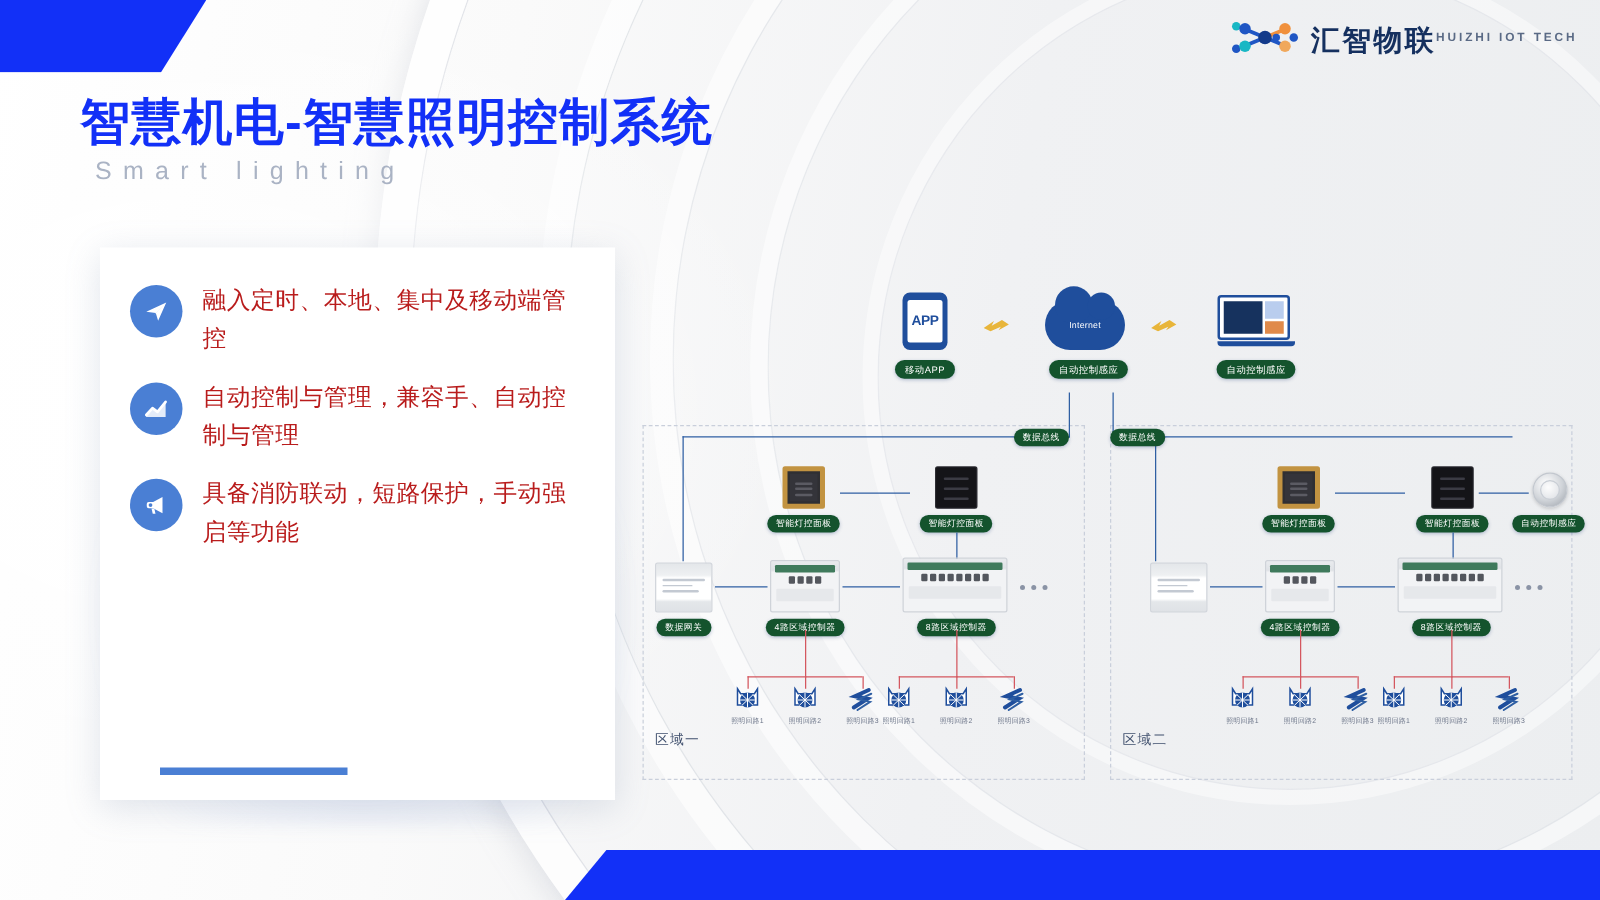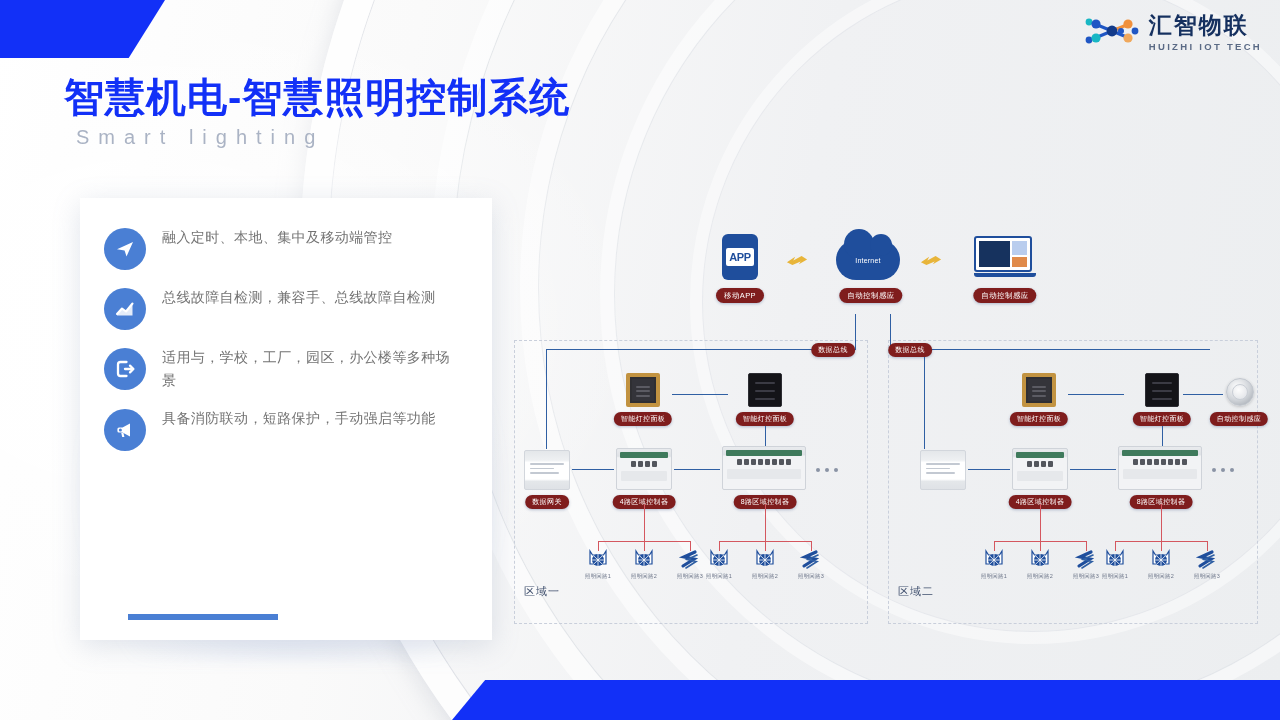--- a/index.html
+++ b/index.html
@@ -33,57 +33,57 @@
   .banner-bottom{position:absolute;left:452px;top:680px;width:828px;height:40px;background:#1230f7;
      clip-path:polygon(4% 0,100% 0,100% 100%,0 100%);}
 
   
   .title{position:absolute;left:64px;top:70px;font-size:40px;font-weight:bold;color:#1230f7;
      letter-spacing:1px;white-space:nowrap;}
   .subtitle{position:absolute;left:76px;top:126px;font-size:20px;color:#aab3c4;letter-spacing:9px;}
 
   
   .logo{position:absolute;right:18px;top:14px;display:flex;align-items:center;gap:8px;}
-  .logo-text{display:flex;flex-direction:column;align-items:flex-start;line-height:1;}
+  .logo-text{display:flex;flex-direction:row;align-items:flex-start;line-height:1;}
   .logo-cn{font-size:23px;font-weight:bold;color:#15305f;letter-spacing:2px;}
   .logo-en{font-size:9.5px;font-weight:bold;color:#5a6a85;letter-spacing:2.3px;margin-top:5px;}
 
   
   .card{position:absolute;left:80px;top:198px;width:412px;height:442px;background:#ffffff;
      box-shadow:0 6px 26px rgba(120,135,170,.22);}
   .card-glow{position:absolute;left:70px;top:230px;width:440px;height:430px;
      background:radial-gradient(ellipse at 50% 60%,rgba(150,175,235,.30),rgba(150,175,235,0) 70%);
      filter:blur(6px);}
   .bullets{position:absolute;left:104px;top:226px;width:388px;}
   .bullet{display:flex;align-items:flex-start;margin-bottom:16px;}
   .b-icon{width:42px;height:42px;border-radius:50%;background:#4a7fd4;flex:0 0 42px;
      display:flex;align-items:center;justify-content:center;margin-right:16px;margin-top:2px;}
   .b-icon svg{display:block;}
-  .b-text{font-size:14px;color:#737373;line-height:1.62;width:300px;letter-spacing:.4px;}
+  .b-text{font-size:19px;color:#b91c1c;line-height:1.62;width:300px;letter-spacing:.4px;}
   .card-underline{position:absolute;left:128px;top:614px;width:150px;height:6px;background:#4a7fd4;}
 
   
   .diagram{position:absolute;left:500px;top:218px;width:780px;height:400px;}
   .zone{position:absolute;top:122px;height:282px;border:1px dashed #c9cfdb;}
   .zone-a{left:14px;width:352px;}
   .zone-b{left:388px;width:368px;}
   .zone-label{position:absolute;font-size:11px;color:#40506e;letter-spacing:1px;margin-top:16px;}
 
-  .pill{position:absolute;background:#7f1d1d;color:#ffffff;border-radius:9px;
+  .pill{position:absolute;background:#14532d;color:#ffffff;border-radius:9px;
      font-size:7.5px;padding:2.5px 8px;white-space:nowrap;letter-spacing:.4px;
      transform:translateX(-50%);box-shadow:0 1px 3px rgba(30,60,120,.3);}
   .pill-sm{font-size:7px;padding:2px 7px;}
 
   .node-label{position:absolute;font-size:5.5px;color:#6b7488;transform:translateX(-50%);
      white-space:nowrap;letter-spacing:.2px;}
 
   
   .phone{position:absolute;width:36px;height:46px;border-radius:6px;background:#1f4e9c;
      display:flex;align-items:center;justify-content:center;}
-  .phone-screen{width:28px;height:18px;background:#fff;border-radius:2px;
+  .phone-screen{width:28px;height:34px;background:#fff;border-radius:2px;
      display:flex;align-items:center;justify-content:center;}
   .phone-app{font-size:11px;font-weight:bold;color:#1f4e9c;letter-spacing:-.3px;}
   .cloud{position:absolute;width:64px;height:40px;background:#1f4e9c;border-radius:20px;
      display:flex;align-items:center;justify-content:center;}
   .cloud:before{content:"";position:absolute;width:30px;height:30px;background:#1f4e9c;
      border-radius:50%;left:8px;top:-11px;}
   .cloud:after{content:"";position:absolute;width:22px;height:22px;background:#1f4e9c;
      border-radius:50%;right:8px;top:-6px;}
   .cloud-txt{position:relative;z-index:2;color:#fff;font-size:7px;letter-spacing:.2px;}
   .laptop{position:absolute;width:62px;height:44px;}
@@ -189,33 +189,23 @@
     <span class="b-text">融入定时、本地、集中及移动端管控</span>
   </div>
 
   <div class="bullet">
     <span class="b-icon">
       <svg width="22" height="22" viewBox="0 0 22 22">
         <path d="M3 16 L8 10.5 L12 13.5 L18.5 5.5" fill="none" stroke="#ffffff" stroke-width="2.1" stroke-linecap="round" stroke-linejoin="round"></path>
         <path d="M3 16 L8 10.5 L12 13.5 L18.5 5.5 L18.5 17.5 L3 17.5 Z" fill="#ffffff" opacity=".85"></path>
       </svg>
     </span>
-    <span class="b-text">总线故障自检测，兼容手、总线故障自检测</span>
-  </div>
-
-  <div class="bullet">
-    <span class="b-icon">
-      <svg width="22" height="22" viewBox="0 0 22 22">
-        <path d="M12.5 4 H6.5 A2.5 2.5 0 0 0 4 6.5 V15.5 A2.5 2.5 0 0 0 6.5 18 H12.5" fill="none" stroke="#ffffff" stroke-width="2.3" stroke-linecap="round"></path>
-        <path d="M11 11 H19" stroke="#ffffff" stroke-width="2.3" stroke-linecap="round"></path>
-        <path d="M16 7.6 L19.4 11 L16 14.4" fill="none" stroke="#ffffff" stroke-width="2.3" stroke-linecap="round" stroke-linejoin="round"></path>
-      </svg>
-    </span>
-    <span class="b-text">适用与，学校，工厂，园区，办公楼等多种场景</span>
-  </div>
+    <span class="b-text">自动控制与管理，兼容手、自动控制与管理</span>
+  </div>
+
 
   <div class="bullet">
     <span class="b-icon">
       <svg width="22" height="22" viewBox="0 0 22 22">
         <path d="M5 8.5 H8.5 L16 4.5 V17.5 L8.5 13.5 H5 A1.6 1.6 0 0 1 3.4 11.9 V10.1 A1.6 1.6 0 0 1 5 8.5 Z" fill="#ffffff"></path>
         <path d="M7.2 13.8 L8.2 18 H10.4 L9.4 13.8 Z" fill="#ffffff"></path>
         <circle cx="6.4" cy="11" r="1.5" fill="#4a7fd4"></circle>
       </svg>
     </span>
     <span class="b-text">具备消防联动，短路保护，手动强启等功能</span>

